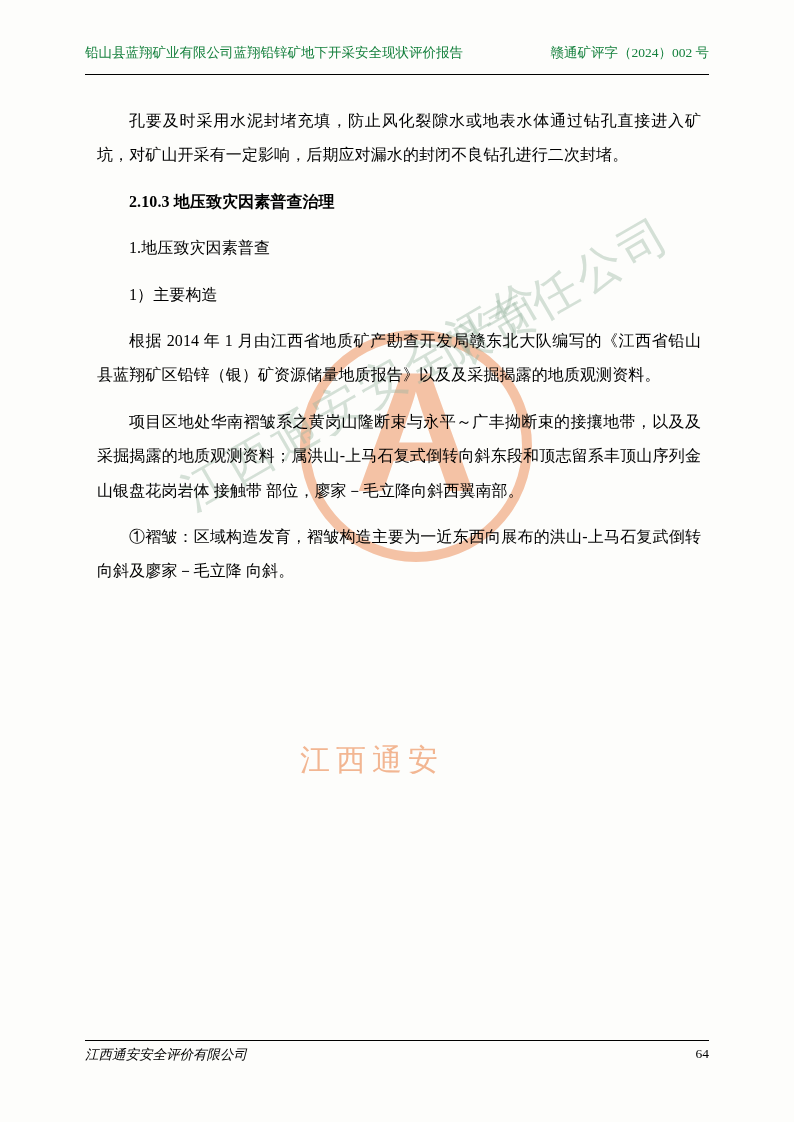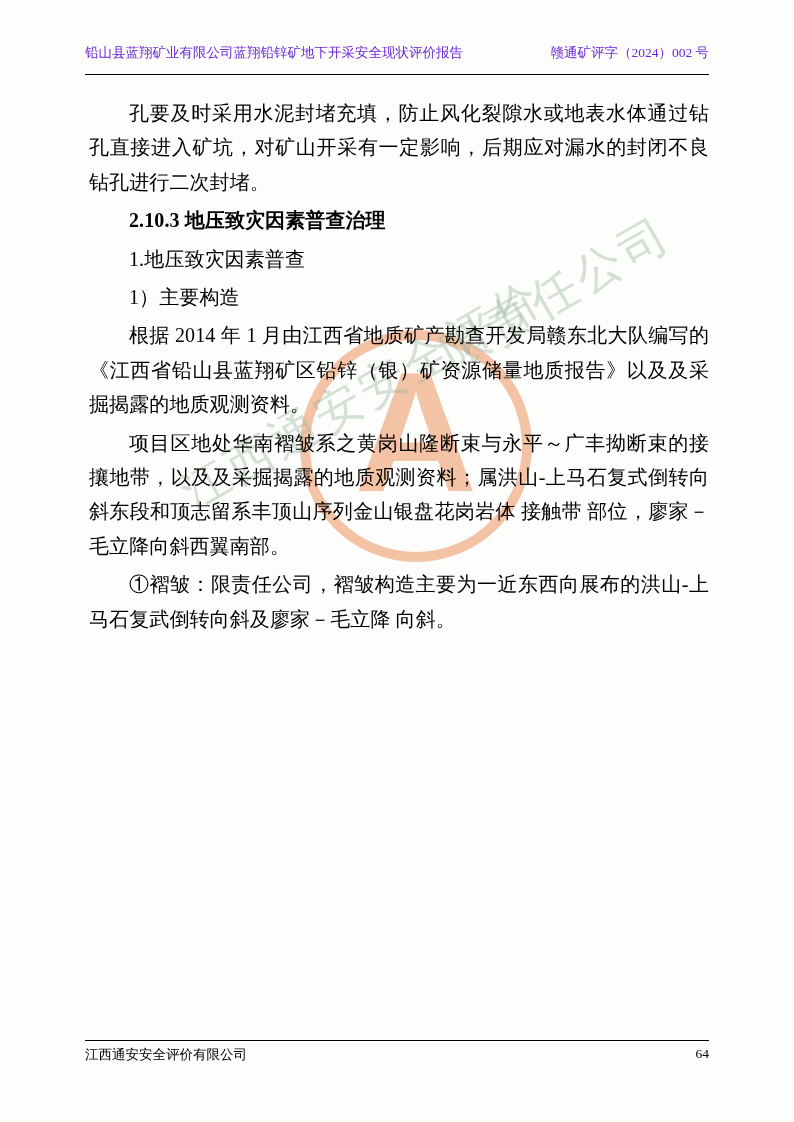--- a/index.html
+++ b/index.html
@@ -88,42 +88,42 @@
   
   .header {
     position: absolute;
     left: 85px;
     top: 44px;
     width: 624px;
     display: flex;
     justify-content: space-between;
     align-items: flex-end;
     font-size: 13.5px;
-    color: #6d28d9;
+    color: #15803d;
     z-index: 10;
   }
   .header-rule {
     position: absolute;
     left: 85px;
     top: 74px;
     width: 624px;
     border-top: 1px solid #000;
     z-index: 10;
   }
   
   .content {
     position: absolute;
     left: 85px;
     top: 92px;
     width: 628px;
     z-index: 10;
   }
   .content p {
-    margin: 4px;
-    font-size: 20px;
+    margin: 12px;
+    font-size: 16px;
     line-height: 34.4px;
     text-align: justify;
     text-justify: inter-ideograph;
     color: #000;
     letter-spacing: 0.1px;
   }
   .indent2 { text-indent: 2em; }
   .h3 {
     font-weight: bold;
     font-size: 18.6px;
@@ -147,56 +147,58 @@
     top: 1046px;
     width: 624px;
     font-size: 13.5px;
     color: #000;
     z-index: 10;
   }
   .footer-left {
     position: absolute;
     left: 0;
     top: 0;
+    font-style: italic;
   }
   .footer-center {
     position: absolute;
     left: 0;
     top: 0;
     width: 624px;
     text-align: right;
     font-family: "Liberation Serif", serif;
   }
 </style>
 </head>
 <body>
 
 <div class="page">
 
   <div class="watermark">
     <div class="wm-ring"></div>
     <div class="wm-a">A</div>
     <div class="wm-text-1">江西通安安全评价</div>
     <div class="wm-text-2">限责任公司</div>
+    <div class="wm-text-3">江西通安</div>
   </div>
 
   <div class="header">
     <span>铅山县蓝翔矿业有限公司蓝翔铅锌矿地下开采安全现状评价报告</span>
     <span>赣通矿评字（2024）002 号</span>
   </div>
   <div class="header-rule"></div>
 
   <div class="content">
     <p class="indent2">孔要及时采用水泥封堵充填，防止风化裂隙水或地表水体通过钻孔直接进入矿坑，对矿山开采有一定影响，后期应对漏水的封闭不良钻孔进行二次封堵。</p>
     <p class="h3">2.10.3 地压致灾因素普查治理</p>
     <p class="indent2">1.地压致灾因素普查</p>
     <p class="indent2">1）主要构造</p>
     <p class="indent2">根据 2014 年 1 月由江西省地质矿产勘查开发局赣东北大队编写的《江西省铅山县蓝翔矿区铅锌（银）矿资源储量地质报告》以及及采掘揭露的地质观测资料。</p>
     <p class="indent2">项目区地处华南褶皱系之黄岗山隆断束与永平～广丰拗断束的接攘地带，以及及采掘揭露的地质观测资料；属洪山-上马石复式倒转向斜东段和顶志留系丰顶山序列金山银盘花岗岩体 接触带 部位，廖家－毛立降向斜西翼南部。</p>
-    <p class="indent2">①褶皱：限责任公司，褶皱构造主要为一近东西向展布的洪山-上马石复武倒转向斜及廖家－毛立降 向斜。</p>
+    <p class="indent2">①褶皱：区域构造发育，褶皱构造主要为一近东西向展布的洪山-上马石复武倒转向斜及廖家－毛立降 向斜。</p>
   </div>
 
   <div class="footer-rule"></div>
   <div class="footer">
     <span class="footer-left">江西通安安全评价有限公司</span>
     <span class="footer-center">64</span>
   </div>
 
 </div>
 

